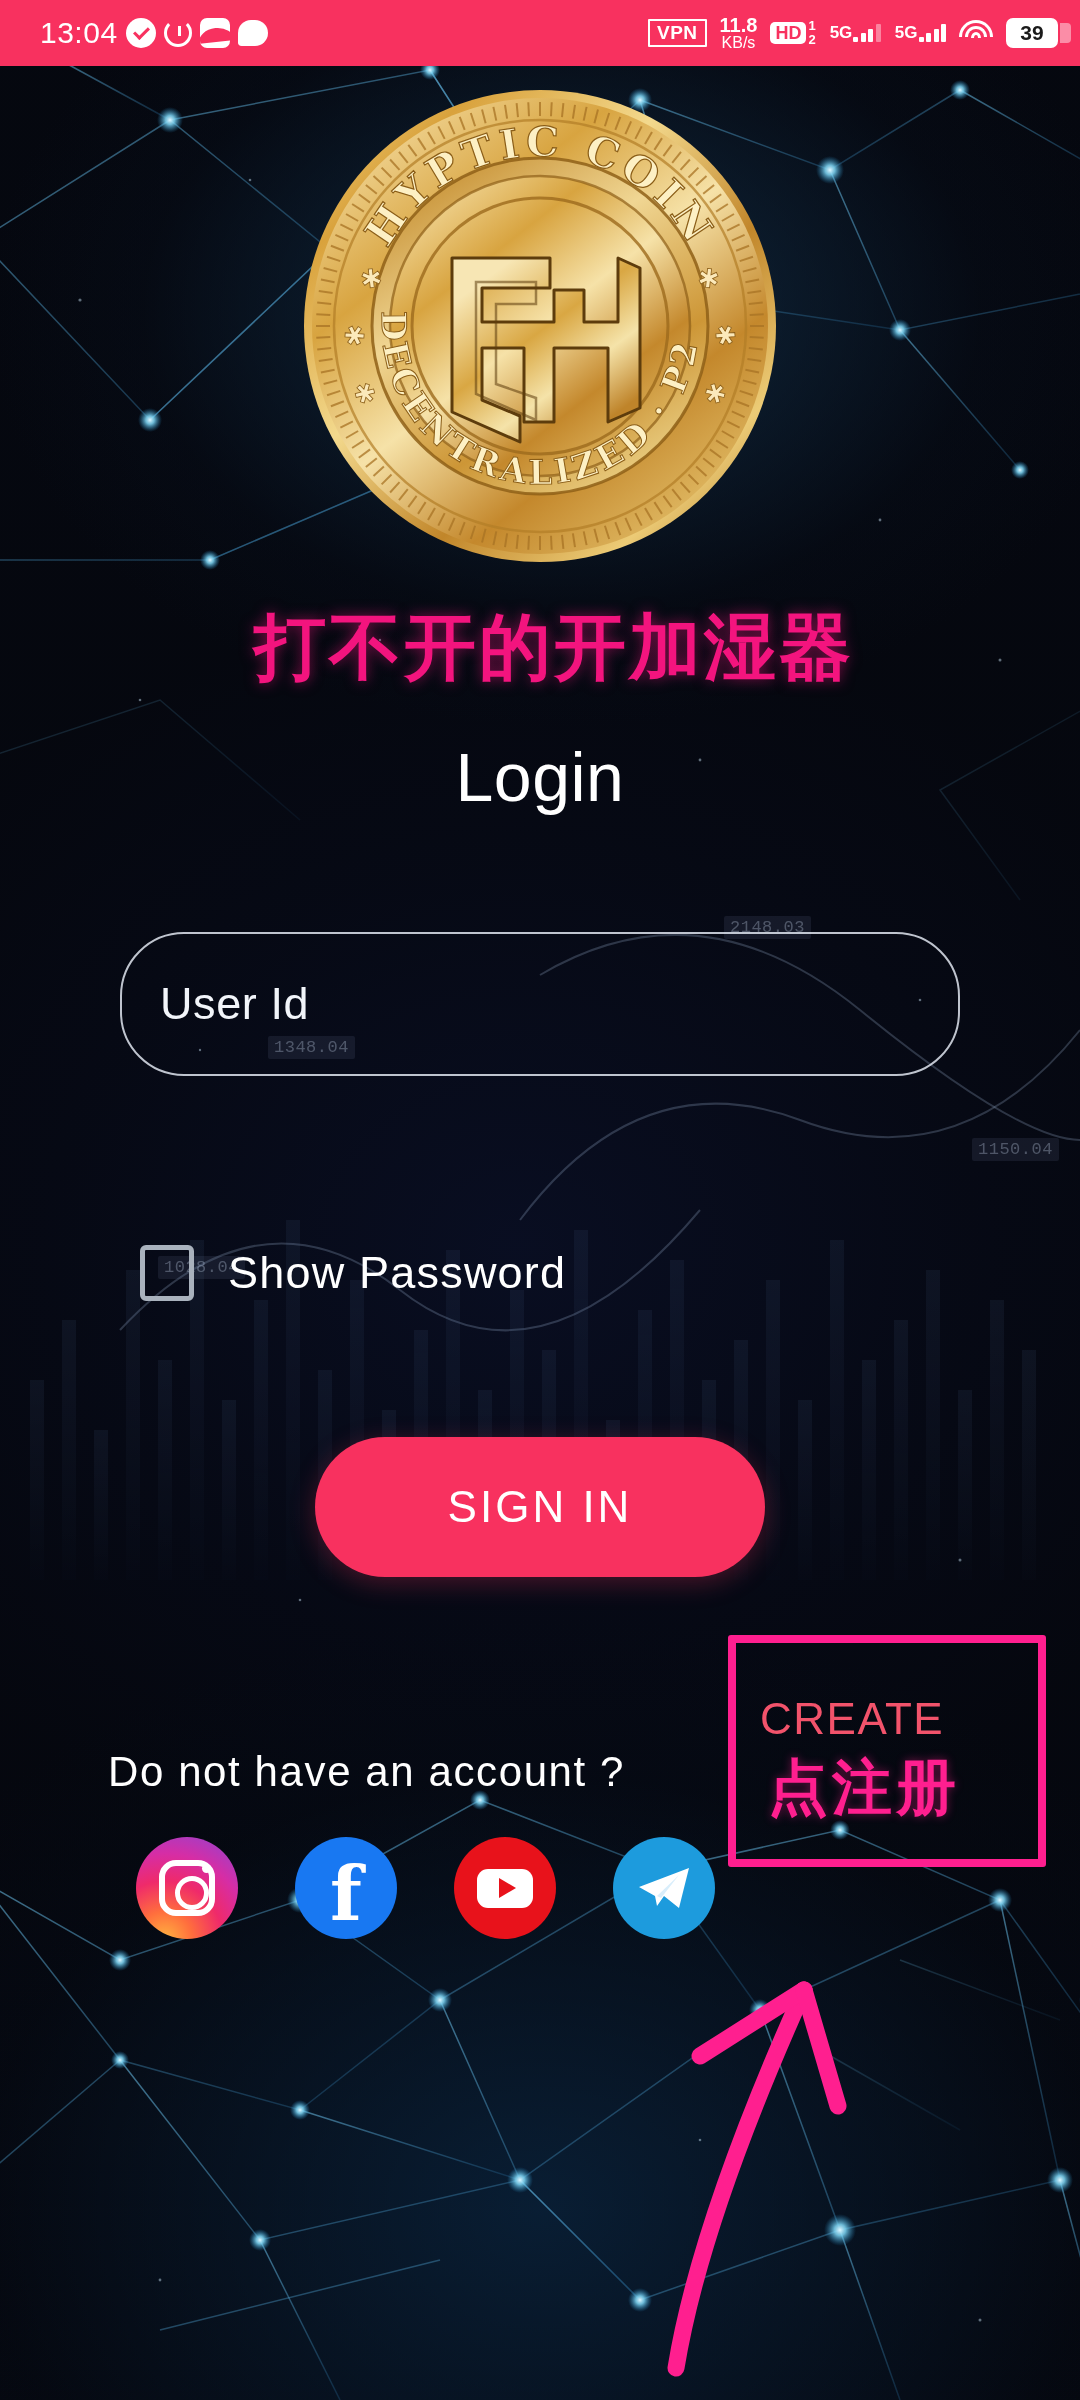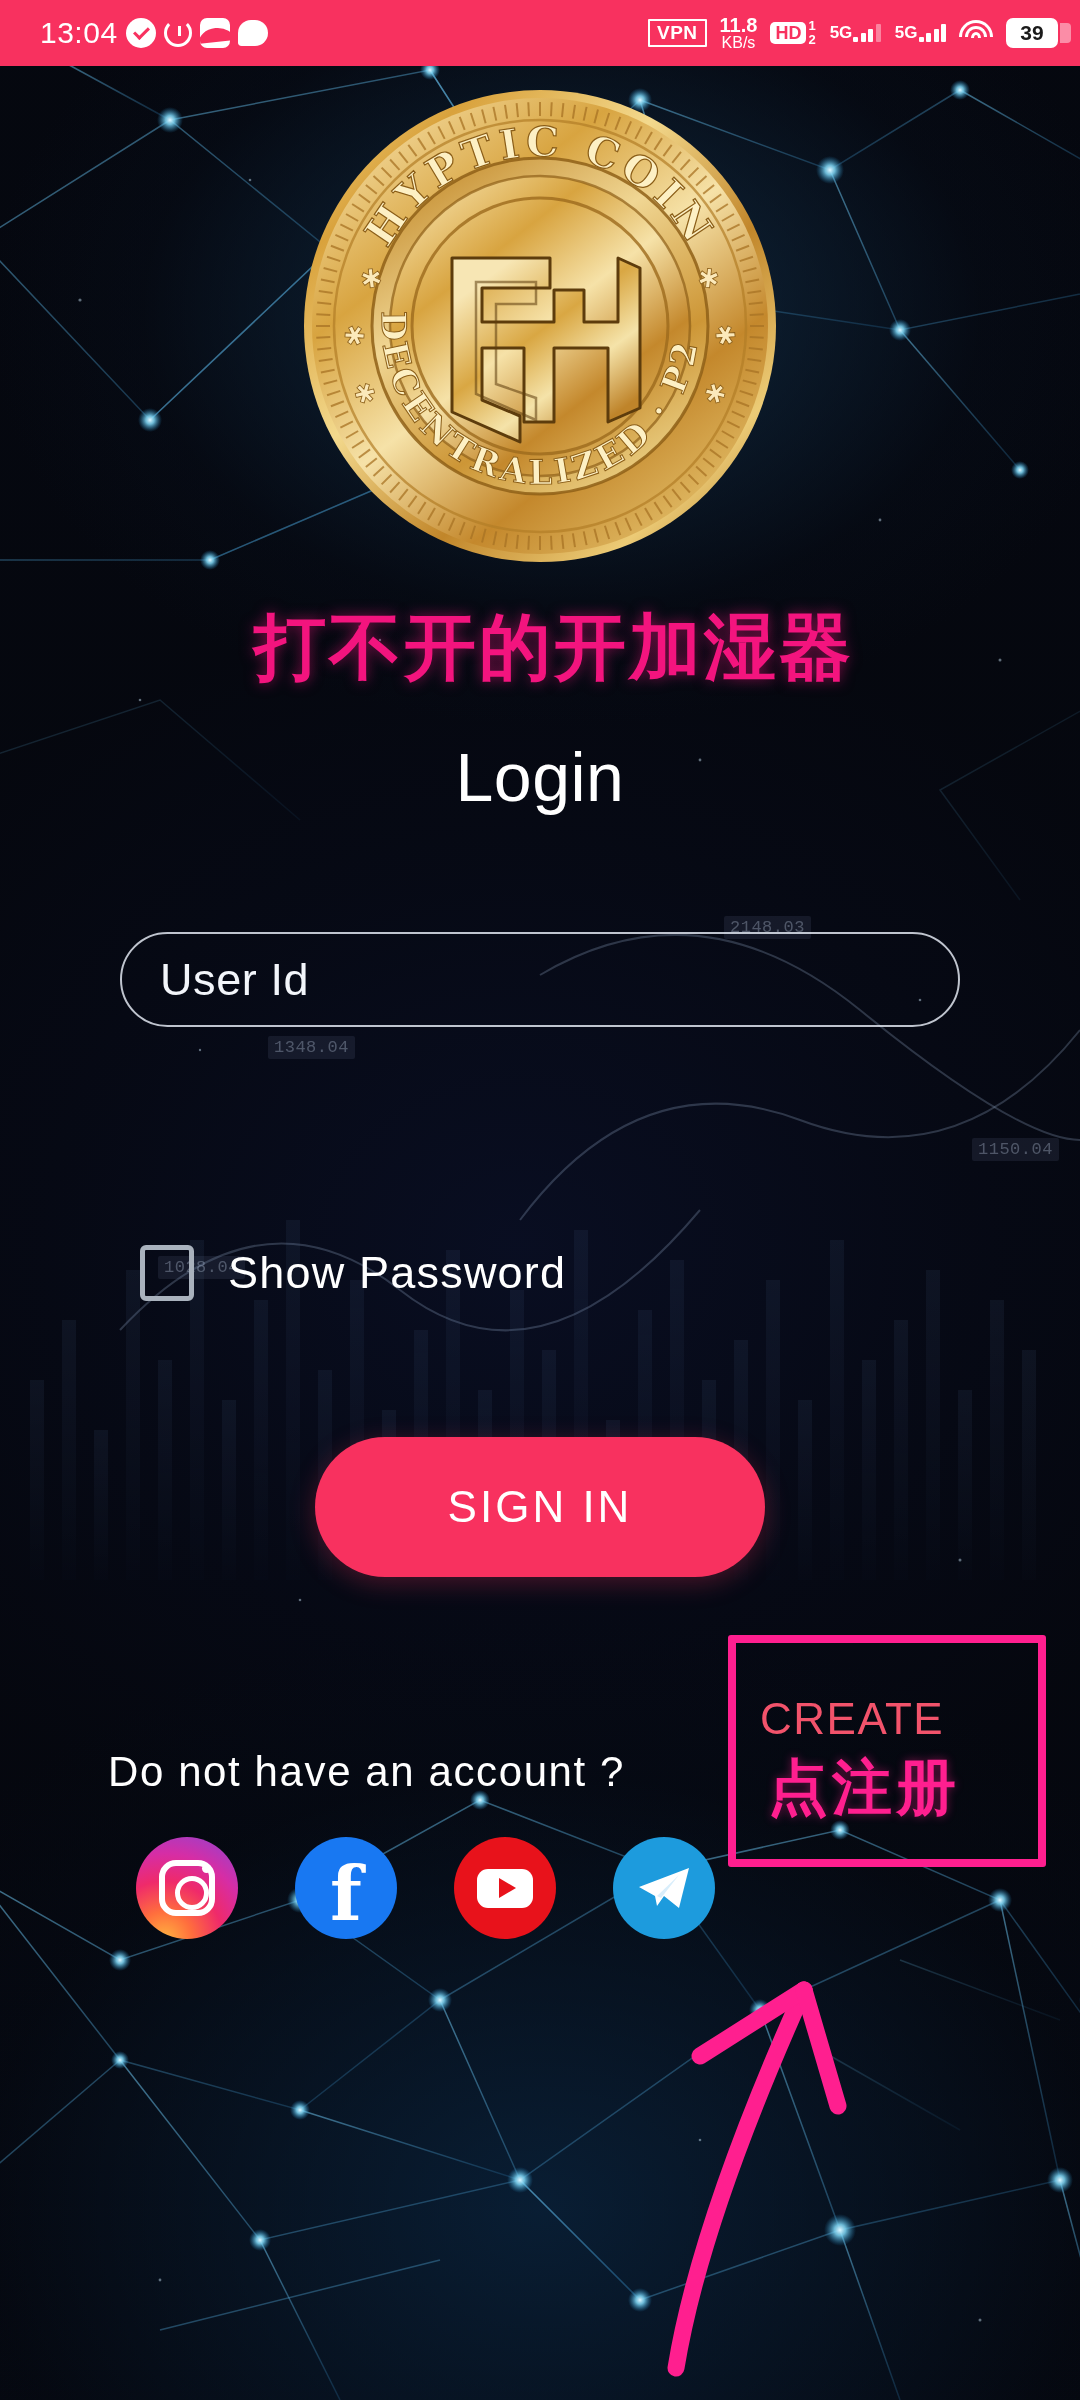--- a/index.html
+++ b/index.html
@@ -137,21 +137,21 @@
     position:absolute; top:738px; left:0; right:0; z-index:12;
     text-align:center; color:#ffffff;
     font-size:68px; font-weight:400; letter-spacing:0.5px;
   }
 
   
   #form {
     position:absolute; top:932px; left:120px; width:840px; z-index:12;
   }
   .field {
-    width:840px; height:95px;
+    width:840px; height:144px;
     border:2.2px solid rgba(232,238,248,0.82);
     border-radius:64px;
     display:flex; align-items:center;
     padding:0 38px;
     background:transparent;
     margin-bottom:24px;
   }
   .field-text {
     font-size:45px; color:#f2f5fa; font-weight:400; letter-spacing:0.6px;
   }

